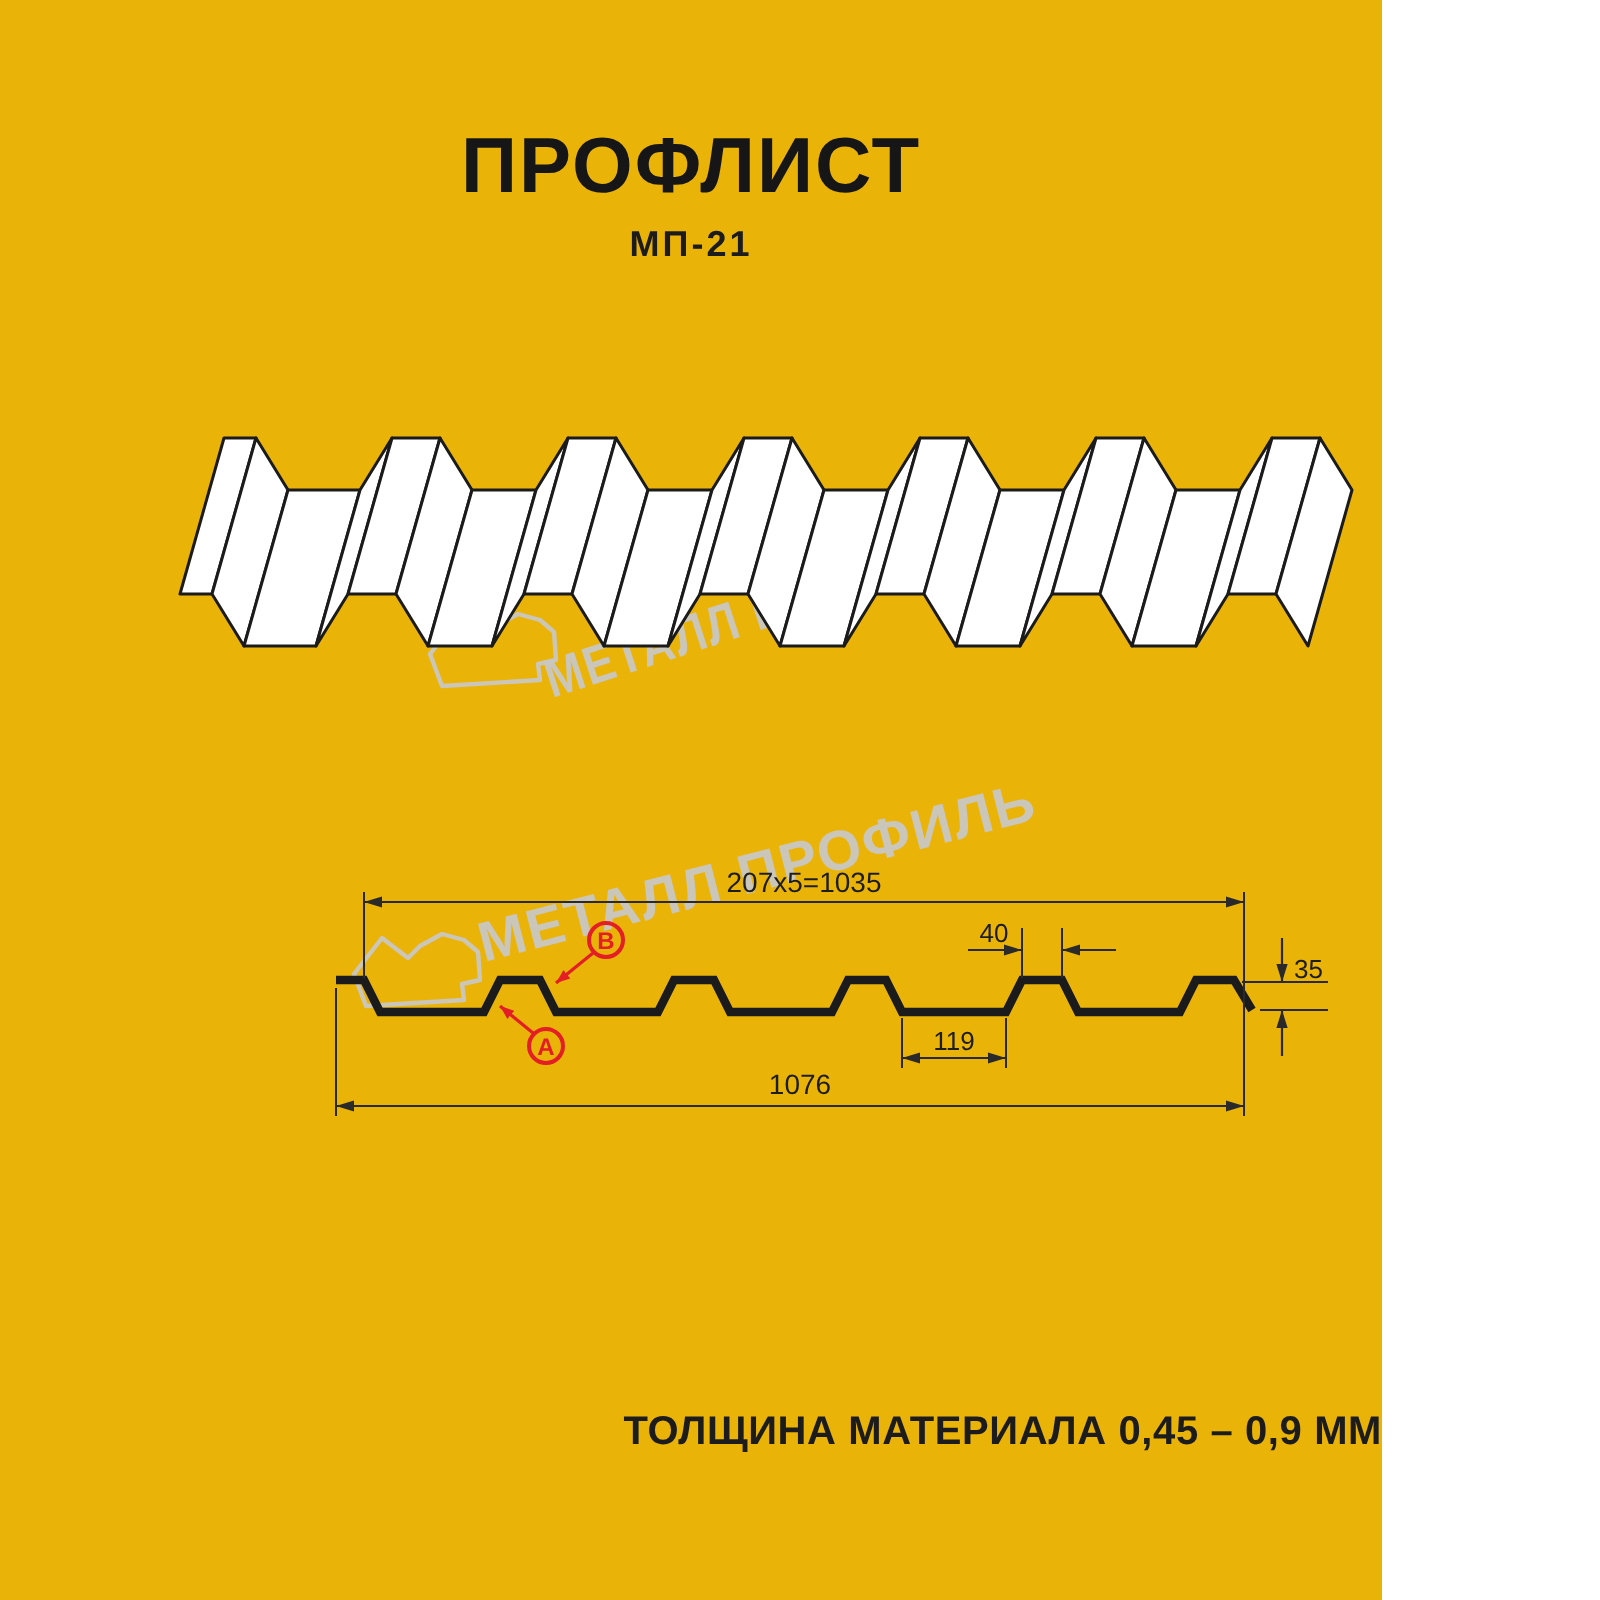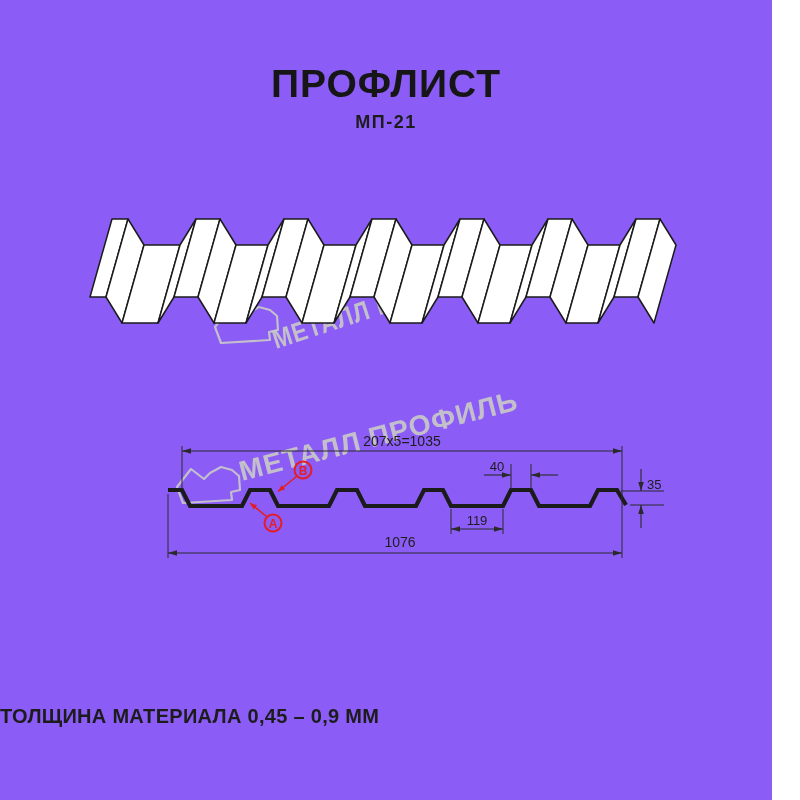--- a/index.html
+++ b/index.html
@@ -1,22 +1,22 @@
 <!DOCTYPE html>
 <html style="--accent: #e31e24; --line: #1b1b1b; --dim-line: #2a2a2a; --watermark: #c8c8c8;"><head>
 <meta charset="utf-8">
 <style>
   html,body{margin:0;padding:0;background:#fff;}
-  .stage{position:relative;width:772px;height:800px;background:#8b5cf6;overflow:hidden;
+  .stage{position:relative;width:691px;height:800px;background:#eab308;overflow:hidden;
          font-family:"Liberation Sans",sans-serif;}
   .title{position:absolute;left:0;right:0;top:64px;text-align:center;
          font-size:39px;line-height:40px;font-weight:bold;letter-spacing:1px;color:#161616;}
   .subtitle{position:absolute;left:0;right:0;top:112px;text-align:center;
          font-size:18px;line-height:20px;font-weight:600;letter-spacing:1.5px;color:#1c1c1c;}
-  .footer{position:absolute;left:0;right:0;top:703px;text-align:left;
+  .footer{position:absolute;left:0;right:0;top:703px;text-align:right;
          font-size:20px;line-height:26px;font-weight:600;letter-spacing:.3px;color:#1c1c1c;}
   svg.art{position:absolute;left:0;top:0;width:800px;height:800px;}
   .iso-face{fill:#ffffff;stroke:var(--line,#1b1b1b);stroke-width:1.5;stroke-linejoin:round;}
   .section{fill:none;stroke:var(--line,#1b1b1b);stroke-width:4.2;stroke-linejoin:miter;}
   .xl{stroke:var(--dim-line,#2a2a2a);stroke-width:1;}
   .dl{stroke:var(--dim-line,#2a2a2a);stroke-width:1.1;}
   .dimtext{font-family:"Liberation Sans",sans-serif;font-size:14px;fill:#1d1d1d;}
   .dimtext.small{font-size:13px;}
   .wm{fill:var(--watermark,#c8c8c8);font-family:"Liberation Sans",sans-serif;
       font-weight:bold;letter-spacing:1px;opacity:.92;}

